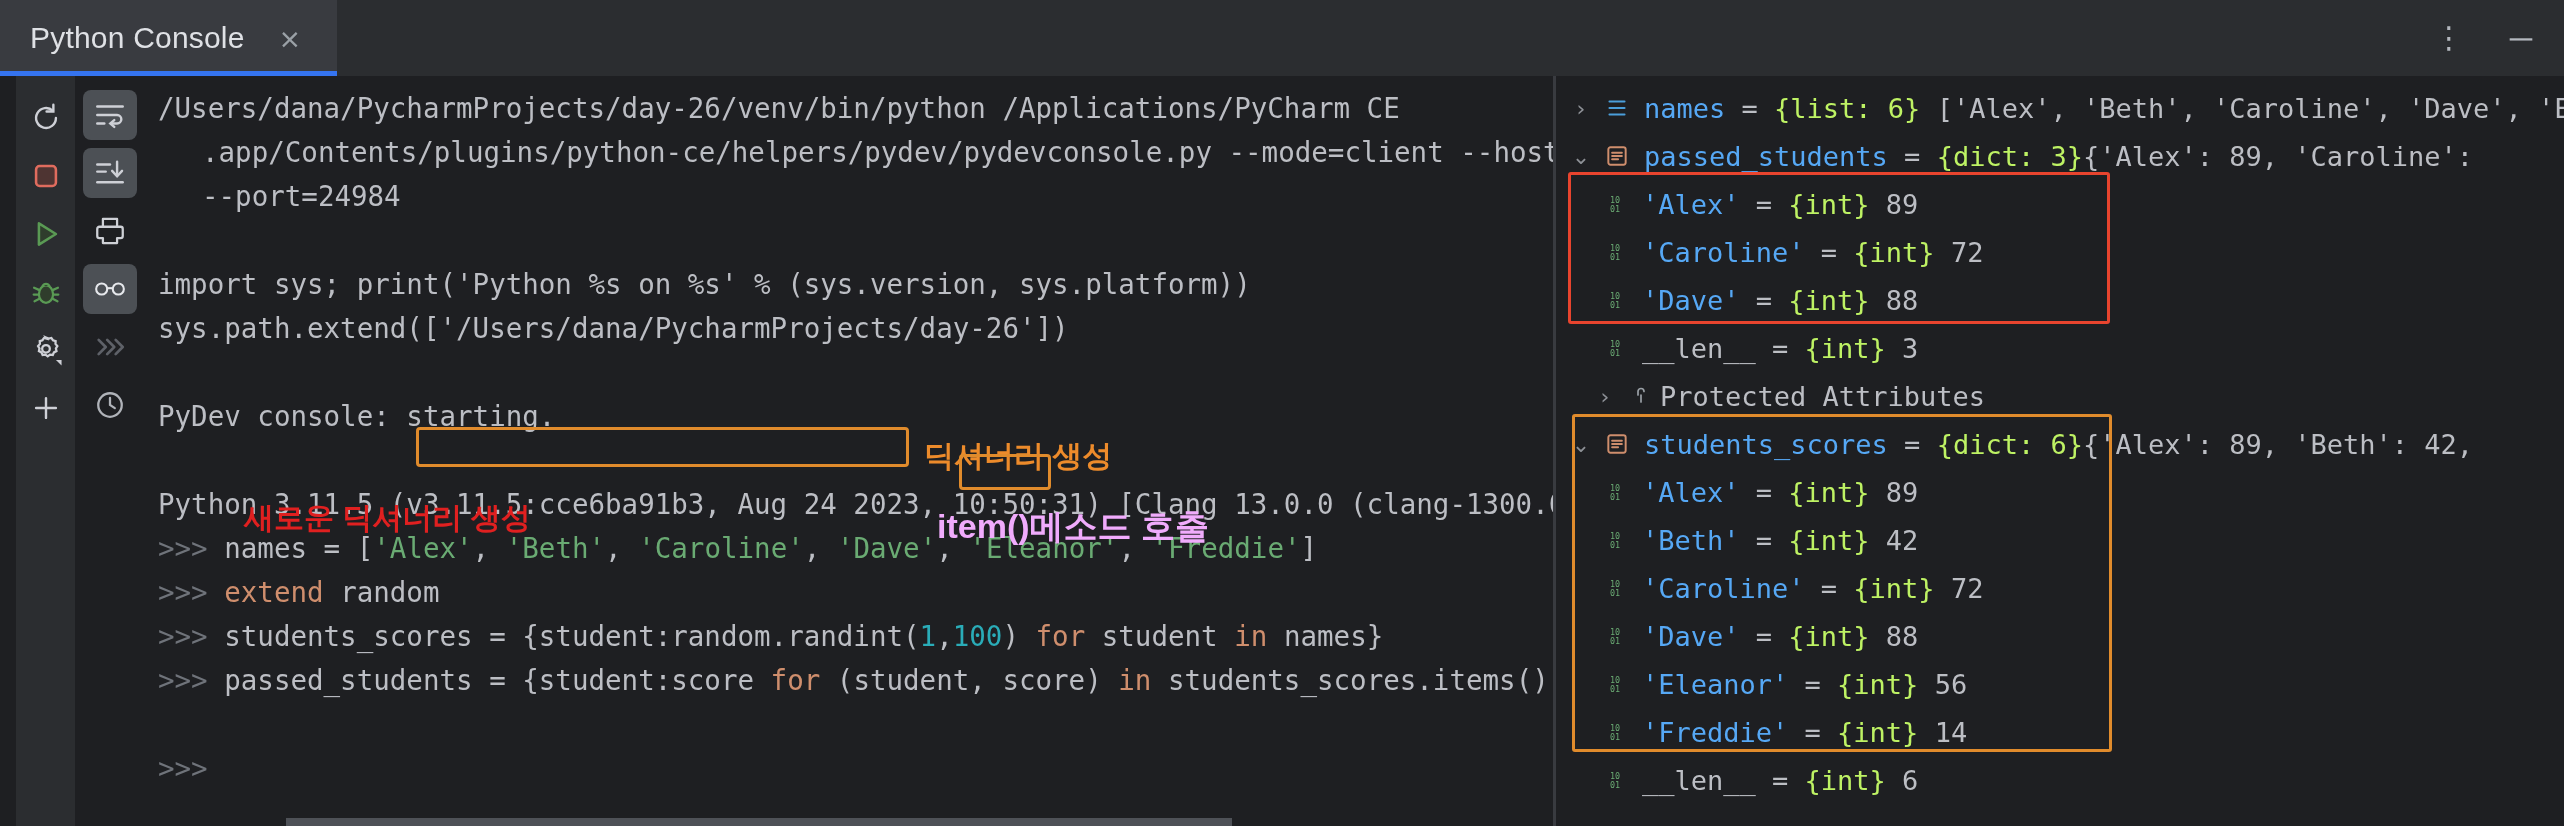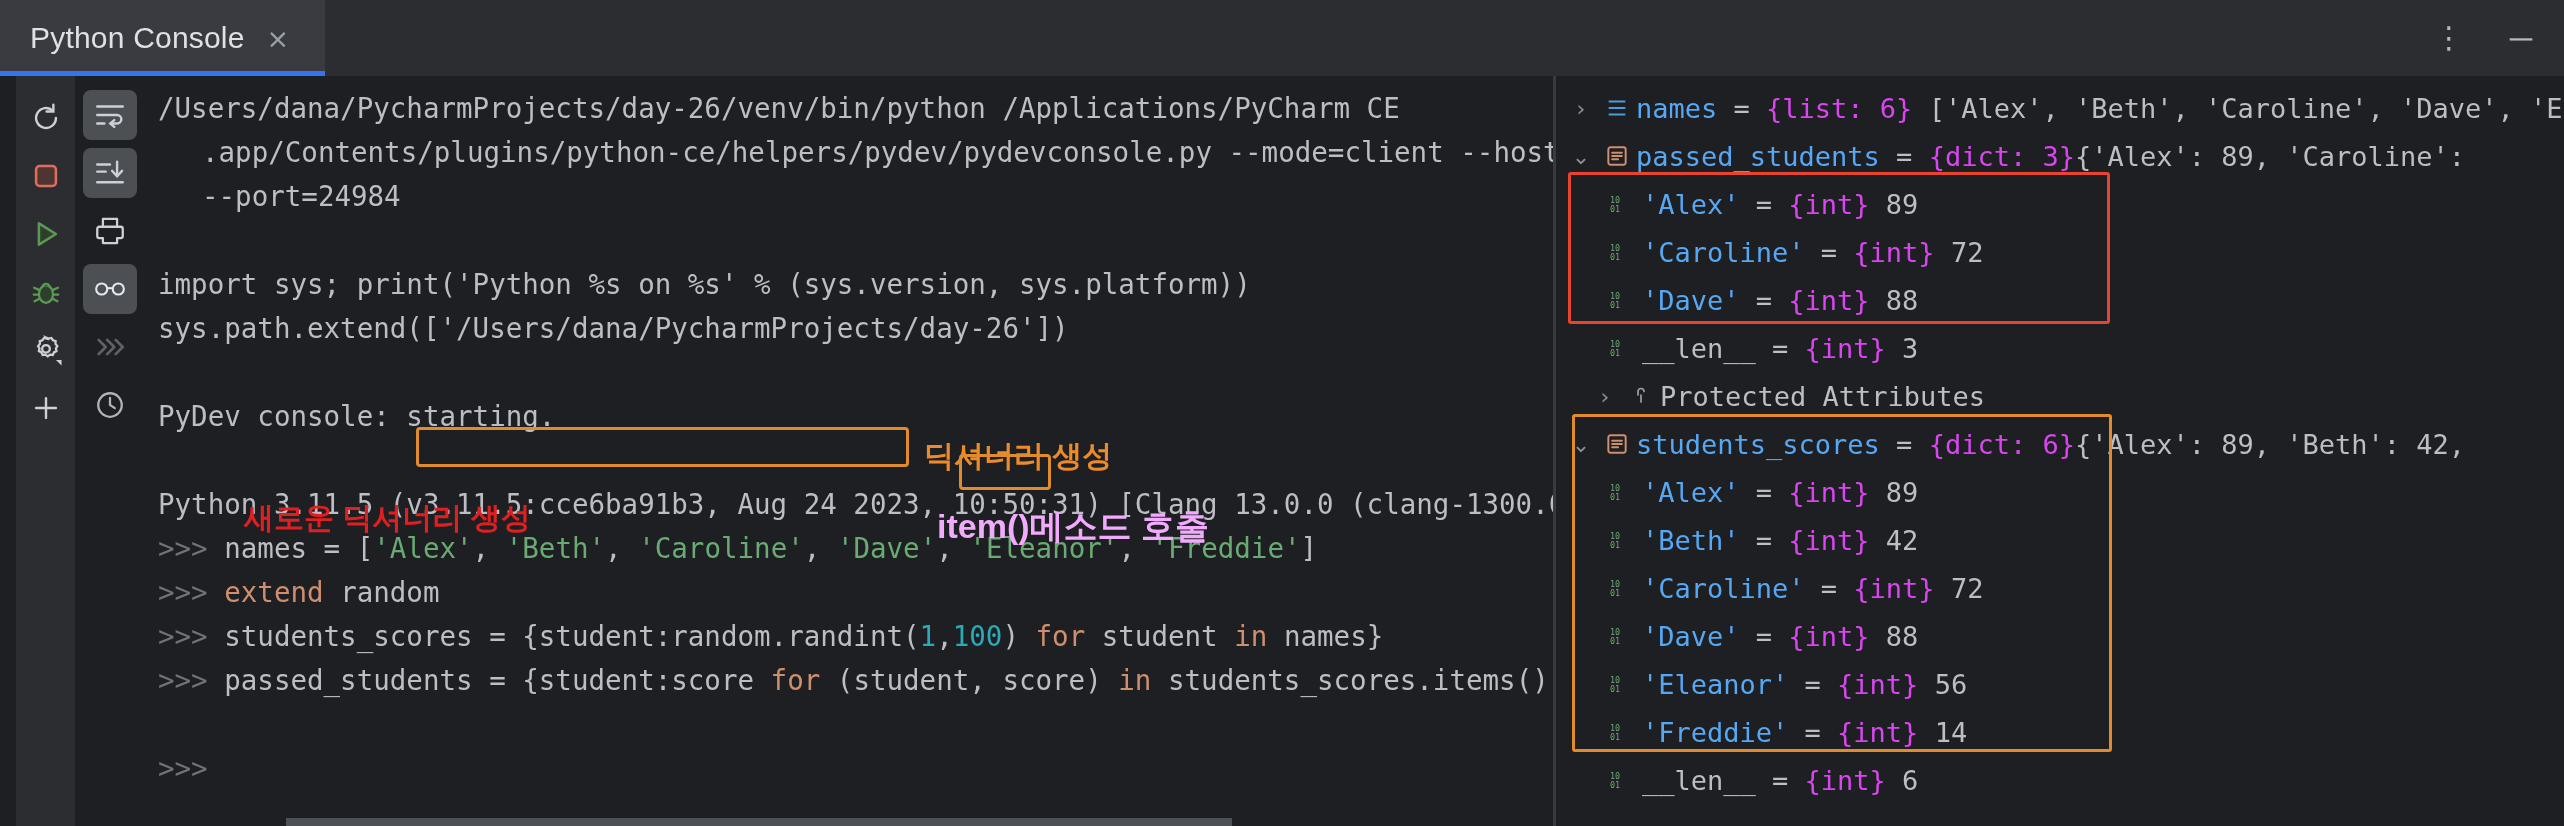--- a/index.html
+++ b/index.html
@@ -12,21 +12,21 @@
   .app { position: relative; width: 2564px; height: 826px; background: #1e1f22; }
 
   
   .titlebar {
     position: absolute; left: 0; top: 0; width: 2564px; height: 76px;
     background: #2b2d30;
     display: flex; align-items: center;
   }
   .tab {
     position: relative;
-    height: 76px; display: flex; align-items: center; gap: 22px;
+    height: 76px; display: flex; align-items: center; gap: 34px;
     padding: 0 36px 0 30px;
     background: #393b40;
   }
   .tab-label { color: #dfe1e5; font-size: 30px; letter-spacing: .2px; }
   .tab-close {
     color: #9aa0a6; font-size: 27px; line-height: 1; cursor: pointer;
     font-family: "DejaVu Sans", sans-serif;
   }
   .tab-underline {
     position: absolute; left: 0; bottom: 0; width: 100%; height: 5px;
@@ -94,23 +94,23 @@
     display: flex; align-items: center; height: 48px;
     font-family: "DejaVu Sans Mono", monospace; font-size: 27px;
     color: #bcbec4; white-space: pre; padding-left: 8px;
   }
   .chev {
     width: 34px; text-align: center; color: #8d9096; font-size: 22px;
     font-family: "DejaVu Sans", sans-serif; cursor: pointer; flex: 0 0 34px;
   }
   .vicon { width: 38px; flex: 0 0 38px; display: flex; align-items: center; justify-content: center; }
   .vname { color: #bcbec4; }
-  .vname.grp { color: #56a8f5; }
+  .vname.grp { color: #56a8f5; margin-left: 8px; }
   .vname.key { color: #56a8f5; }
-  .vtype { color: #d946ef; }
+  .vtype { color: #bef264; }
   .vval  { color: #bcbec4; }
   .indent1 { padding-left: 48px; }
 
   
   .redbox {
     position: absolute; border: 3px solid #e8442e; border-radius: 3px;
     pointer-events: none;
   }
   .orangebox {
     position: absolute; border: 3px solid #e08b2c; border-radius: 3px;

